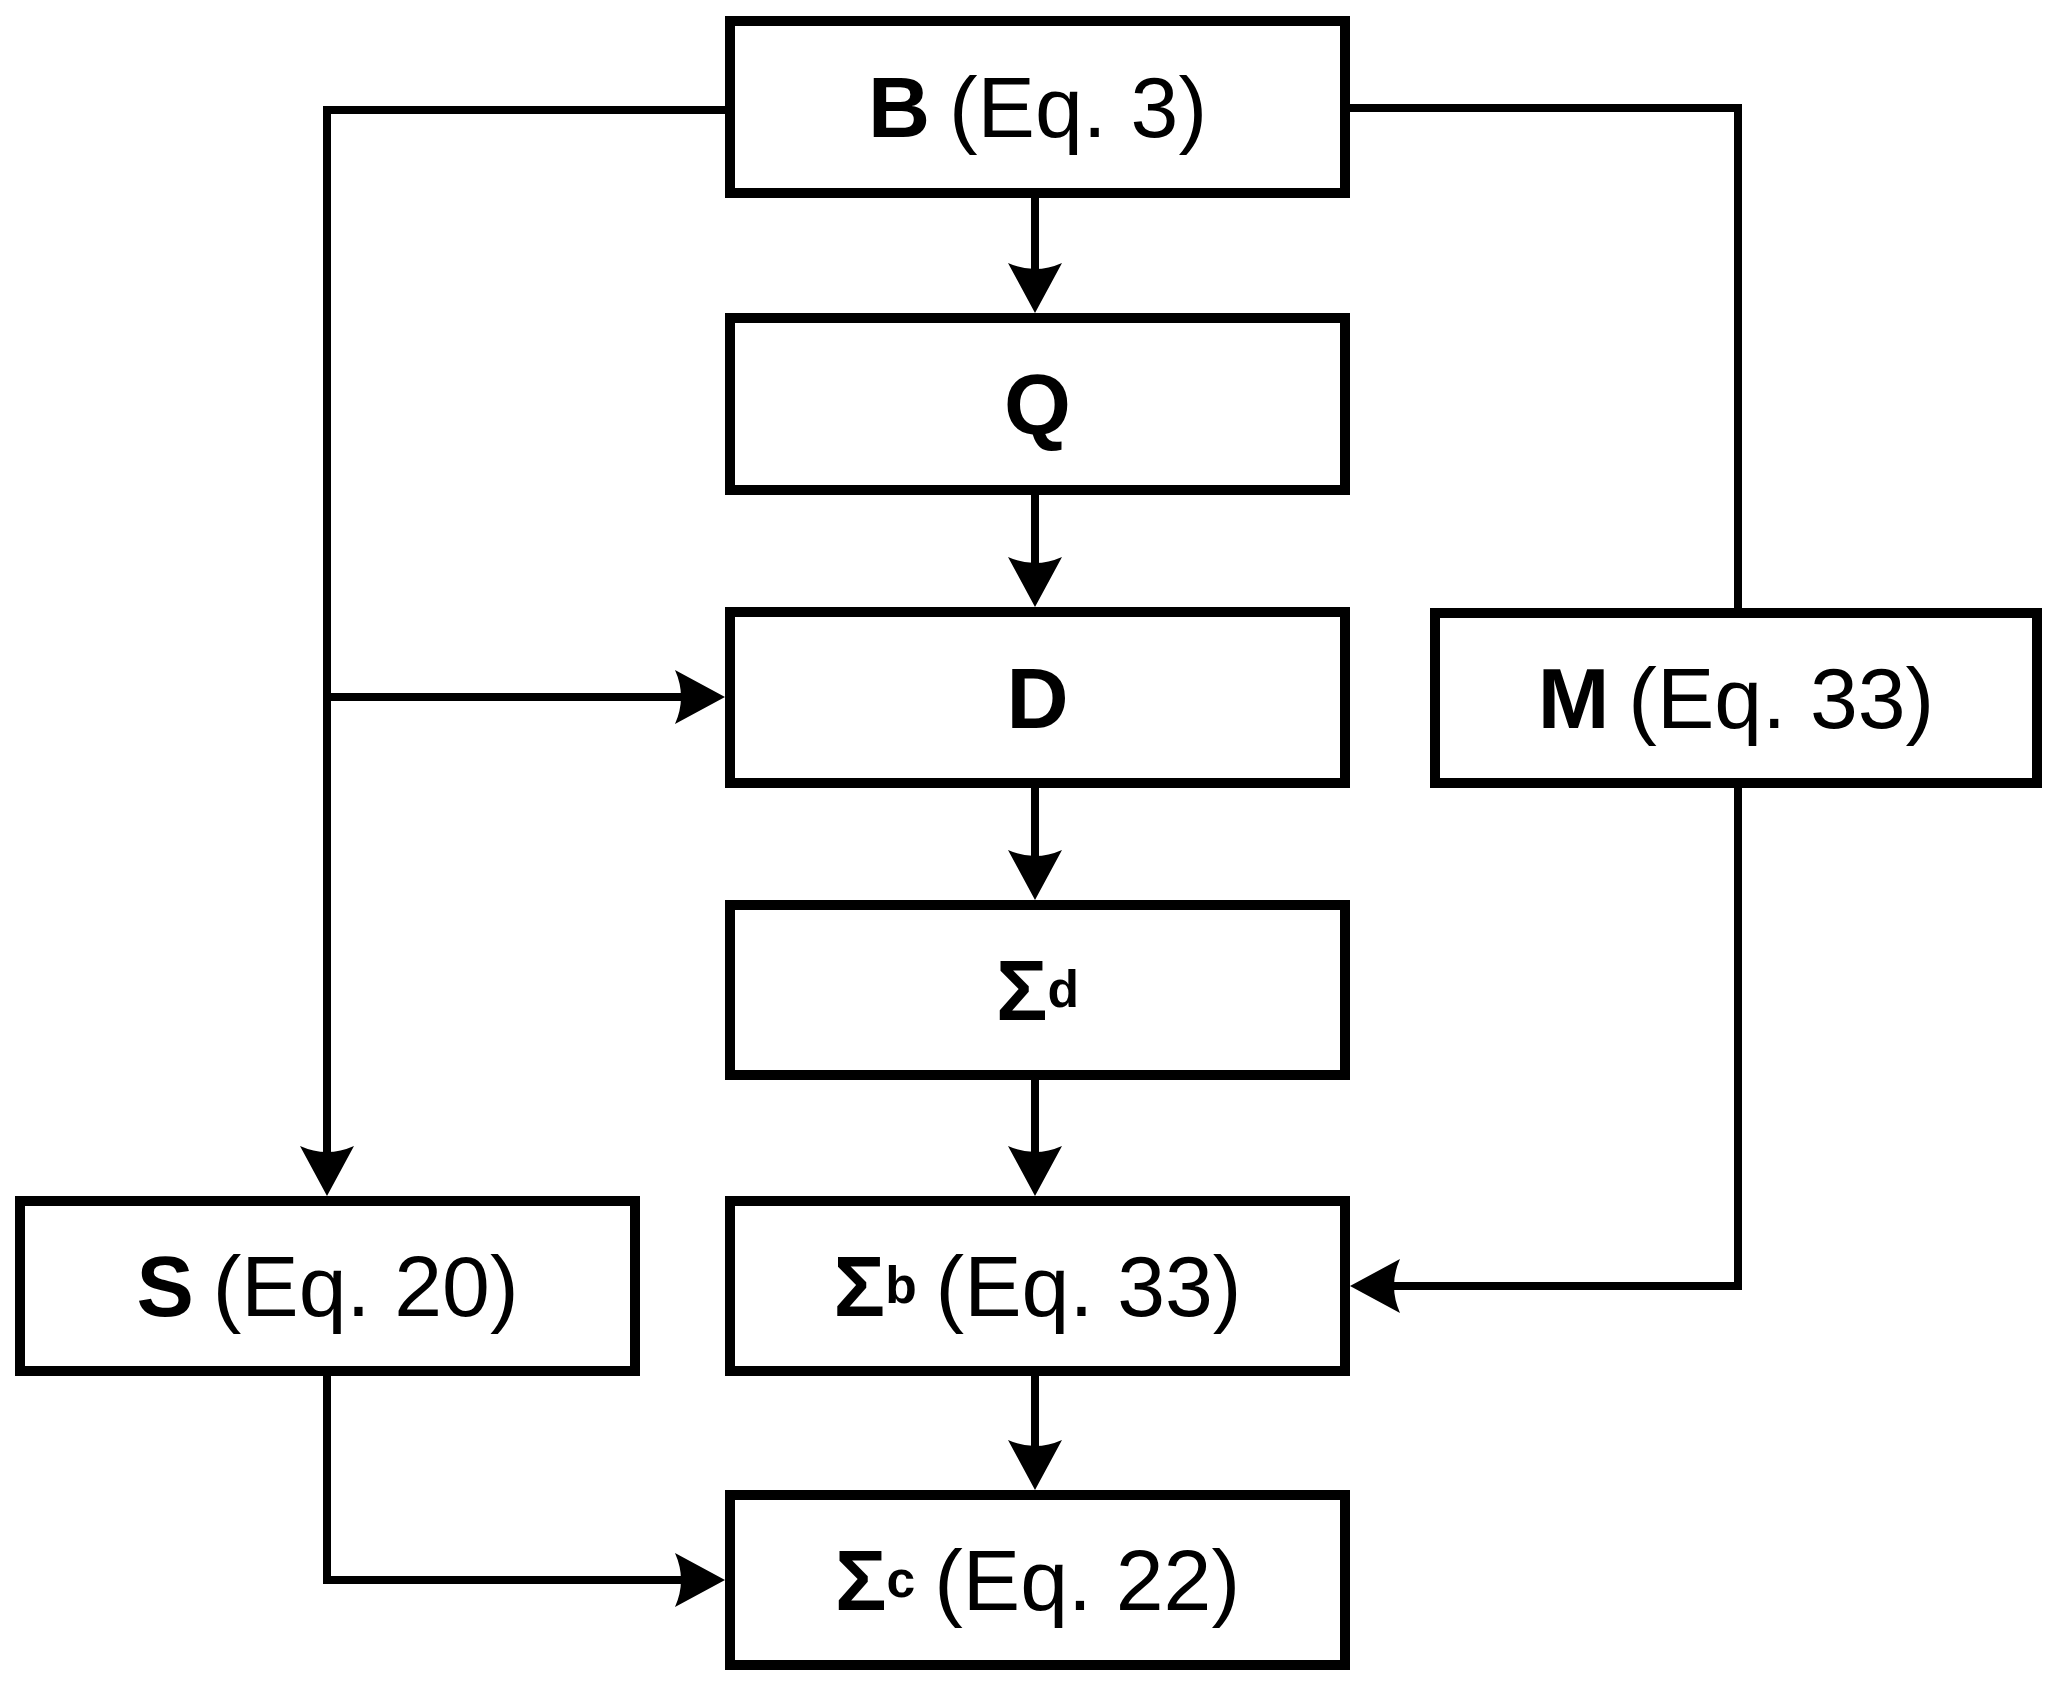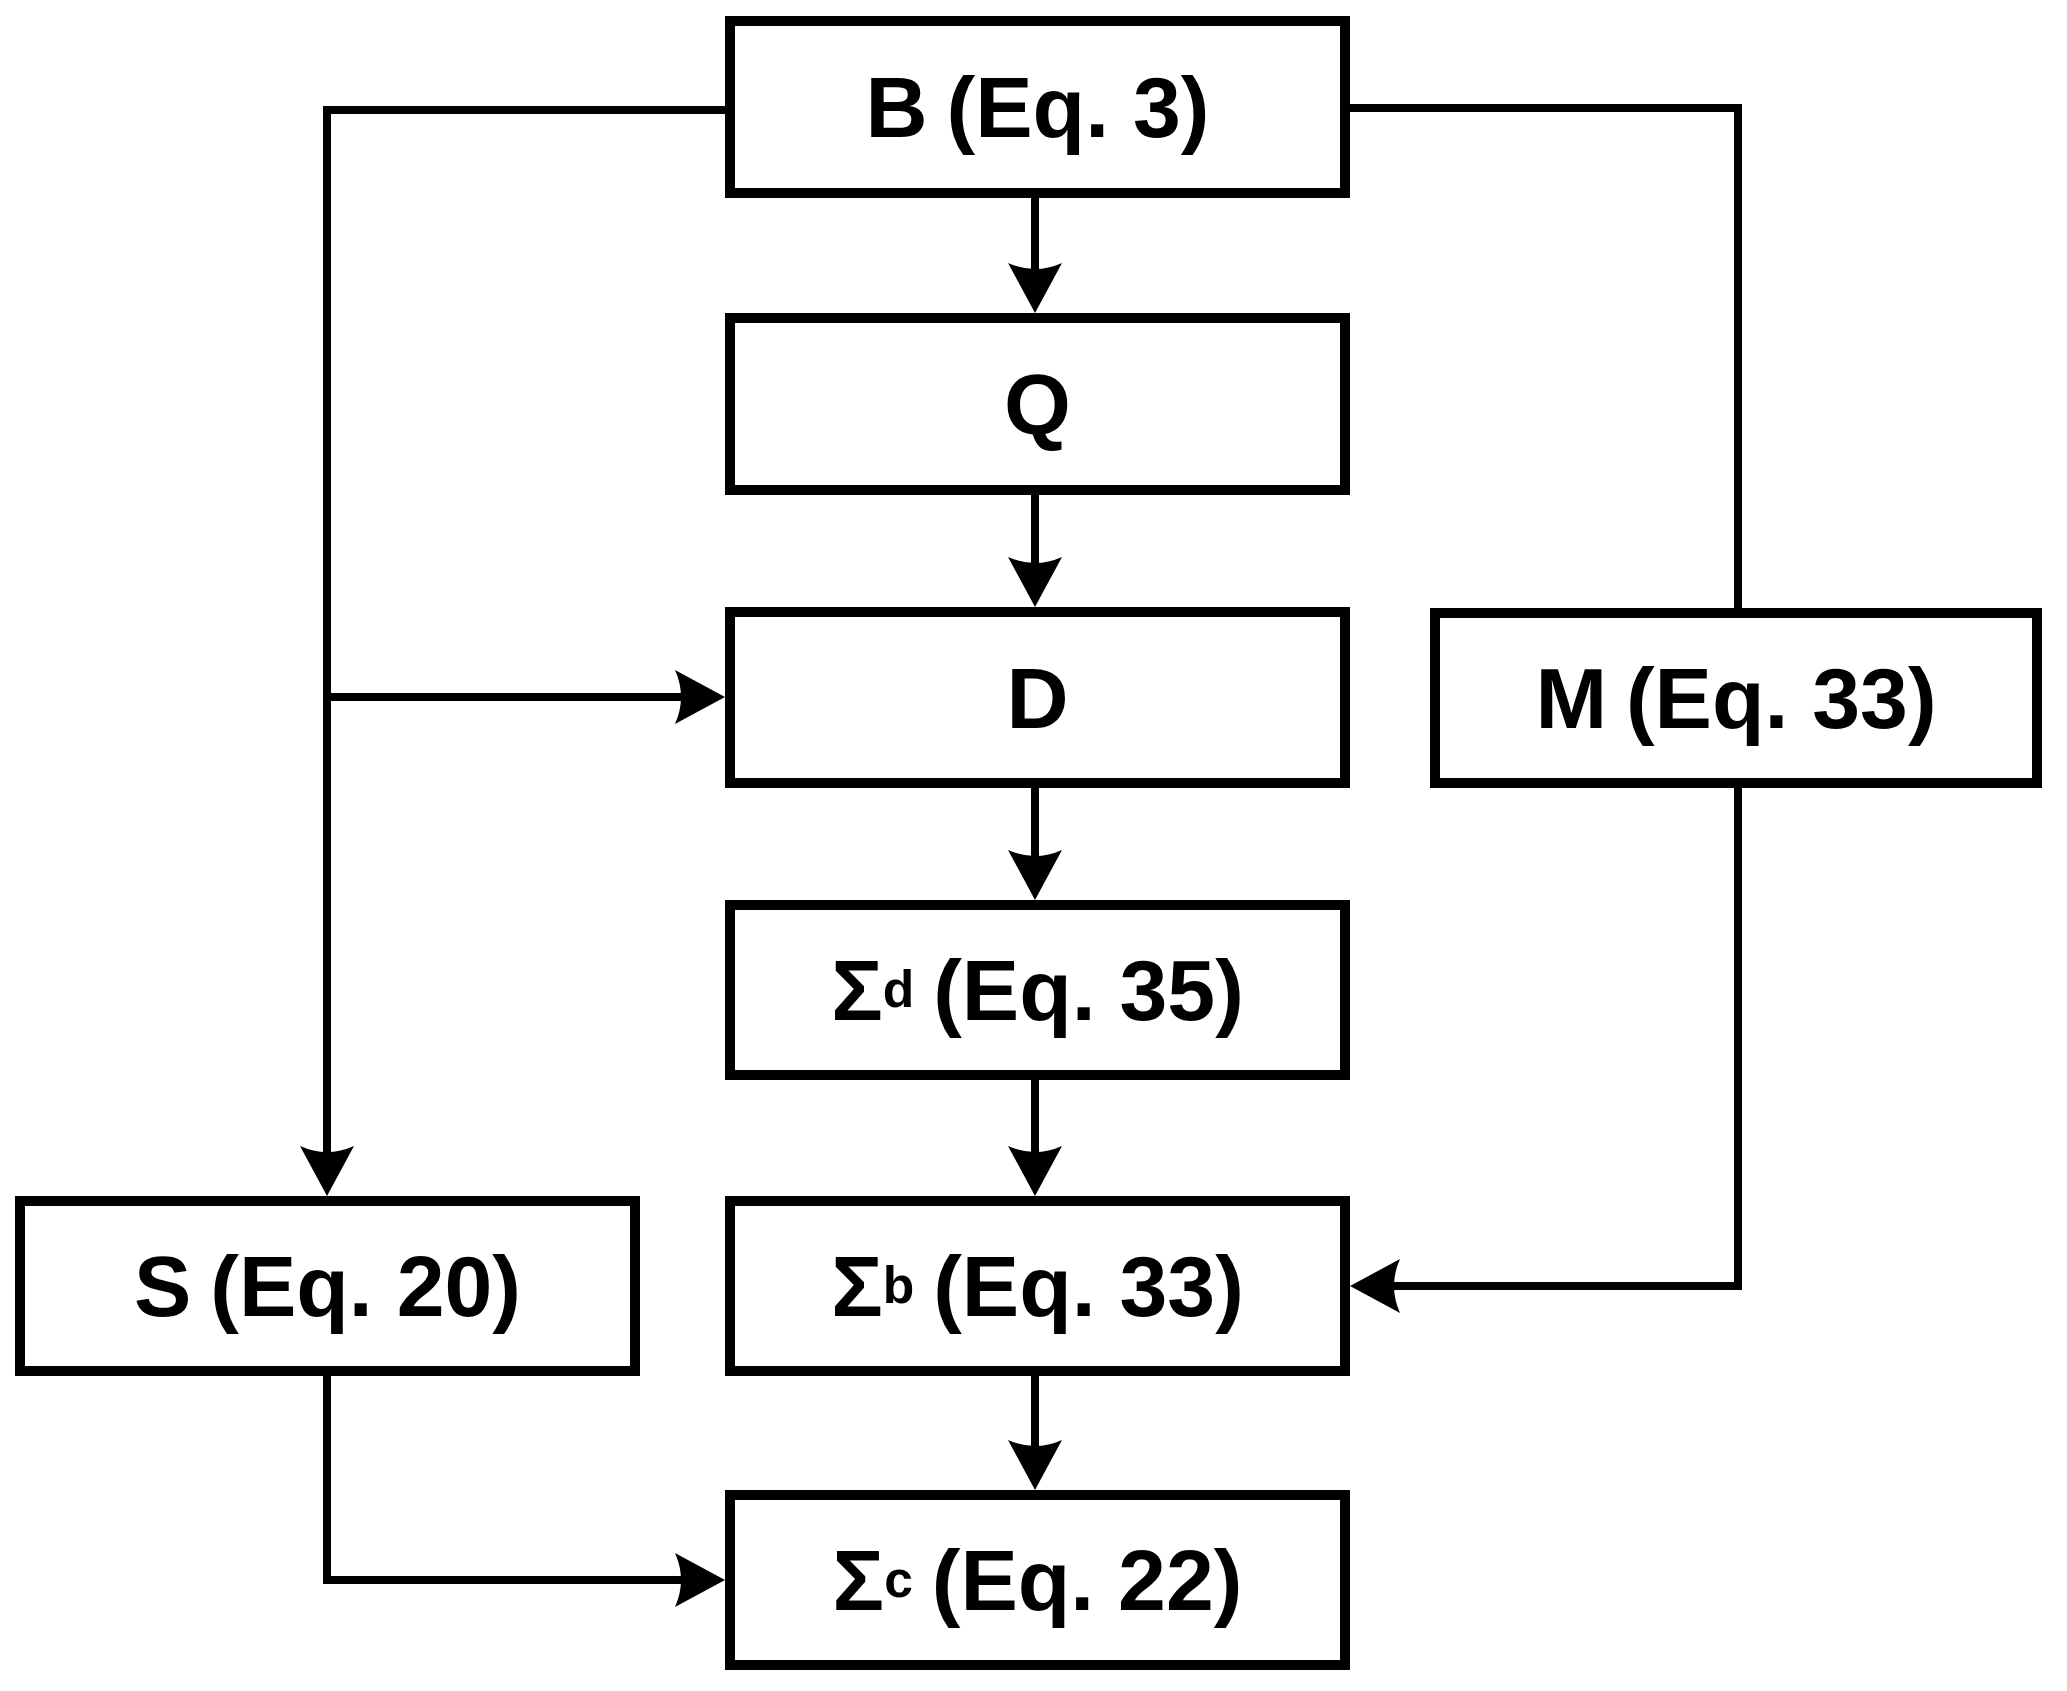--- a/index.html
+++ b/index.html
@@ -47,21 +47,21 @@
   .node .sym {
     font-weight: bold;
   }
   .node .sub {
     font-weight: bold;
     font-size: 0.60em;
     vertical-align: -0.18em;
     line-height: 1;
   }
   .node .lab {
-    font-weight: bold;
+    font-weight: normal;
     margin-left: 0.22em;
   }
   
   #node-b       { left: 725px;  top: 16px;   width: 625px; height: 182px; }
   #node-q       { left: 725px;  top: 313px;  width: 625px; height: 182px; }
   #node-d       { left: 725px;  top: 607px;  width: 625px; height: 181px; }
   #node-m       { left: 1430px; top: 608px;  width: 612px; height: 180px; }
   #node-sigma-d { left: 725px;  top: 900px;  width: 625px; height: 180px; }
   #node-sigma-b { left: 725px;  top: 1196px; width: 625px; height: 180px; }
   #node-s       { left: 15px;   top: 1196px; width: 625px; height: 180px; }
@@ -121,21 +121,20 @@
 
   <div class="node" id="node-m">
     <span class="sym">M</span>
       <span class="sub"></span>
       <span class="lab">(Eq. 33)</span>
   </div>
 
   <div class="node" id="node-sigma-d">
     <span class="sym">Σ</span>
       <span class="sub">d</span>
-      <span class="lab">(Eq. 35)</span>
   </div>
 
   <div class="node" id="node-sigma-b">
     <span class="sym">Σ</span>
       <span class="sub">b</span>
       <span class="lab">(Eq. 33)</span>
   </div>
 
   <div class="node" id="node-s">
     <span class="sym">S</span>

